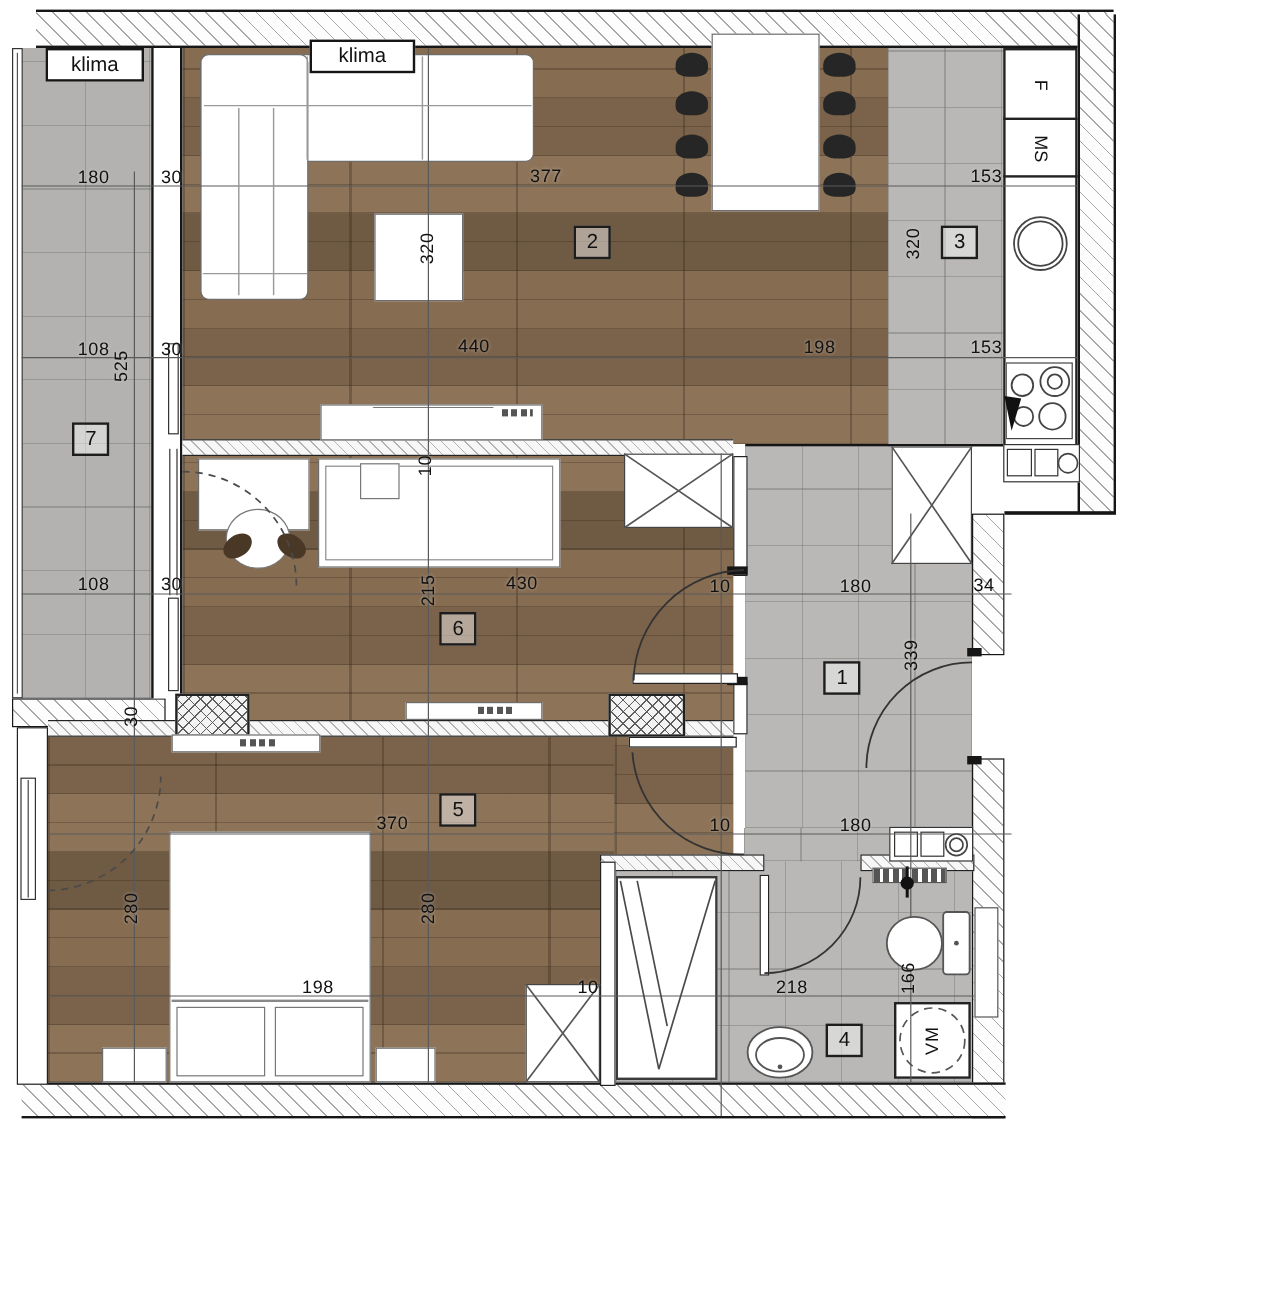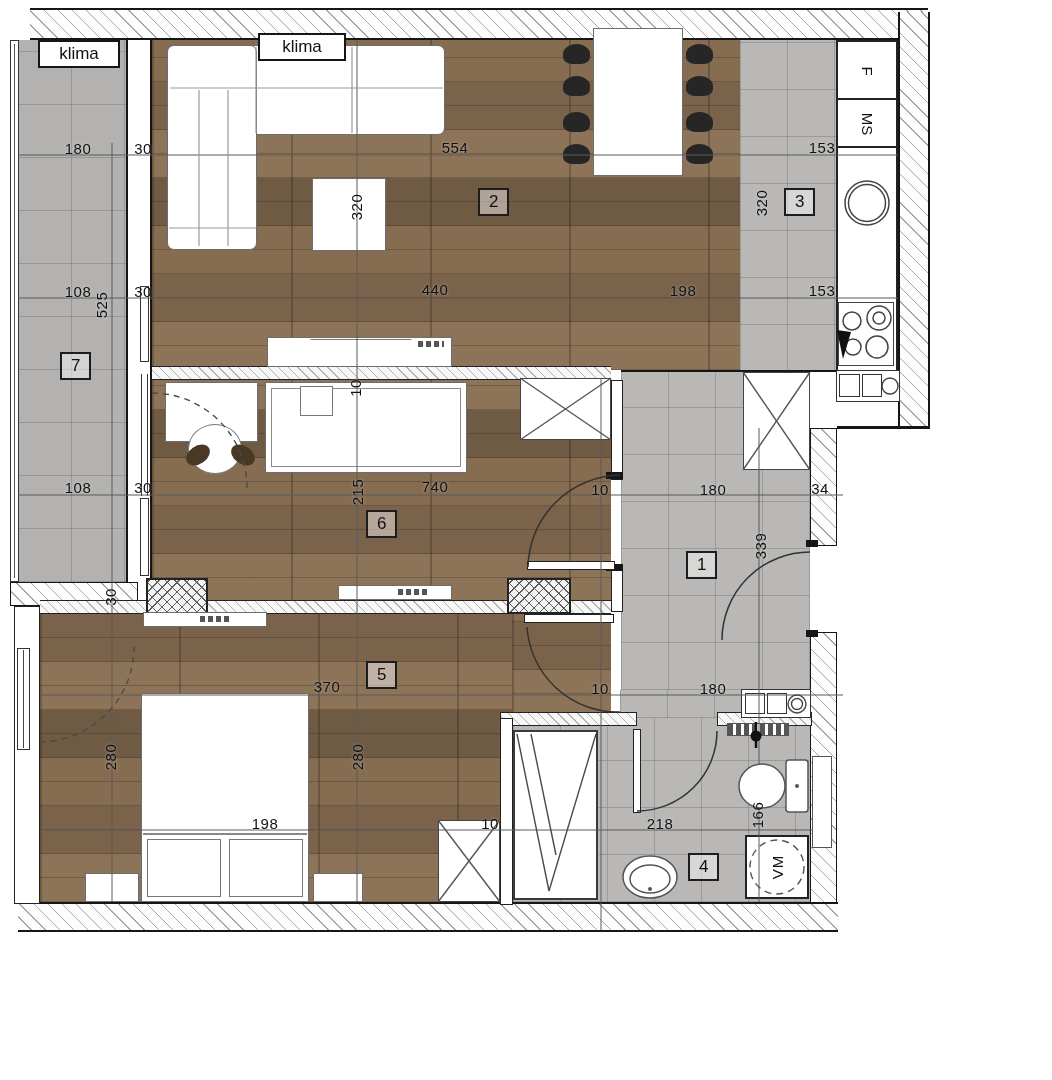--- a/index.html
+++ b/index.html
@@ -280,33 +280,33 @@
   <div class="boxedlabel" style="left:258px;top:33px;width:88px;height:28px;">
     <span>klima</span>
   </div>
   <span class="rotlabel" style="left:867px;top:71px;">F</span>
   <span class="rotlabel" style="left:867px;top:124px;">MS</span>
   <span class="rotlabelccw" style="left:777px;top:867px;">VM</span>
 
   <div id="labels">
       <span class="dim" style="left: 78px; top: 148px;">180</span>
       <span class="dim" style="left: 143px; top: 148px;">30</span>
-      <span class="dim" style="left: 455px; top: 147px;">554</span>
+      <span class="dim" style="left: 455px; top: 147px;">377</span>
       <span class="dim" style="left: 822px; top: 147px;">153</span>
       <span class="dim" style="left: 78px; top: 291px;">108</span>
       <span class="dim" style="left: 143px; top: 291px;">30</span>
-      <span class="dim" style="left: 395px; top: 289px; margin-left: 40px;">440</span>
+      <span class="dim" style="left: 395px; top: 289px;">440</span>
       <span class="dim" style="left: 683px; top: 290px;">198</span>
       <span class="dim" style="left: 822px; top: 290px;">153</span>
       <span class="dim" style="left: 356px; top: 207px; transform: translate(-50%, -50%) rotate(-90deg);">320</span>
       <span class="dim" style="left: 761px; top: 203px; transform: translate(-50%, -50%) rotate(-90deg);">320</span>
       <span class="dim" style="left: 101px; top: 305px; transform: translate(-50%, -50%) rotate(-90deg);">525</span>
       <span class="dim" style="left: 78px; top: 487px;">108</span>
       <span class="dim" style="left: 143px; top: 487px;">30</span>
-      <span class="dim" style="left: 435px; top: 486px;">740</span>
+      <span class="dim" style="left: 435px; top: 486px;">430</span>
       <span class="dim" style="left: 357px; top: 492px; transform: translate(-50%, -50%) rotate(-90deg);">215</span>
       <span class="dim" style="left: 600px; top: 489px;">10</span>
       <span class="dim" style="left: 713px; top: 489px;">180</span>
       <span class="dim" style="left: 820px; top: 488px;">34</span>
       <span class="dim" style="left: 760px; top: 546px; transform: translate(-50%, -50%) rotate(-90deg);">339</span>
       <span class="dim" style="left: 355px; top: 388px; transform: translate(-50%, -50%) rotate(-90deg);">10</span>
       <span class="dim" style="left: 110px; top: 597px; transform: translate(-50%, -50%) rotate(-90deg);">30</span>
       <span class="dim" style="left: 327px; top: 686px;">370</span>
       <span class="dim" style="left: 600px; top: 688px;">10</span>
       <span class="dim" style="left: 713px; top: 688px;">180</span>

